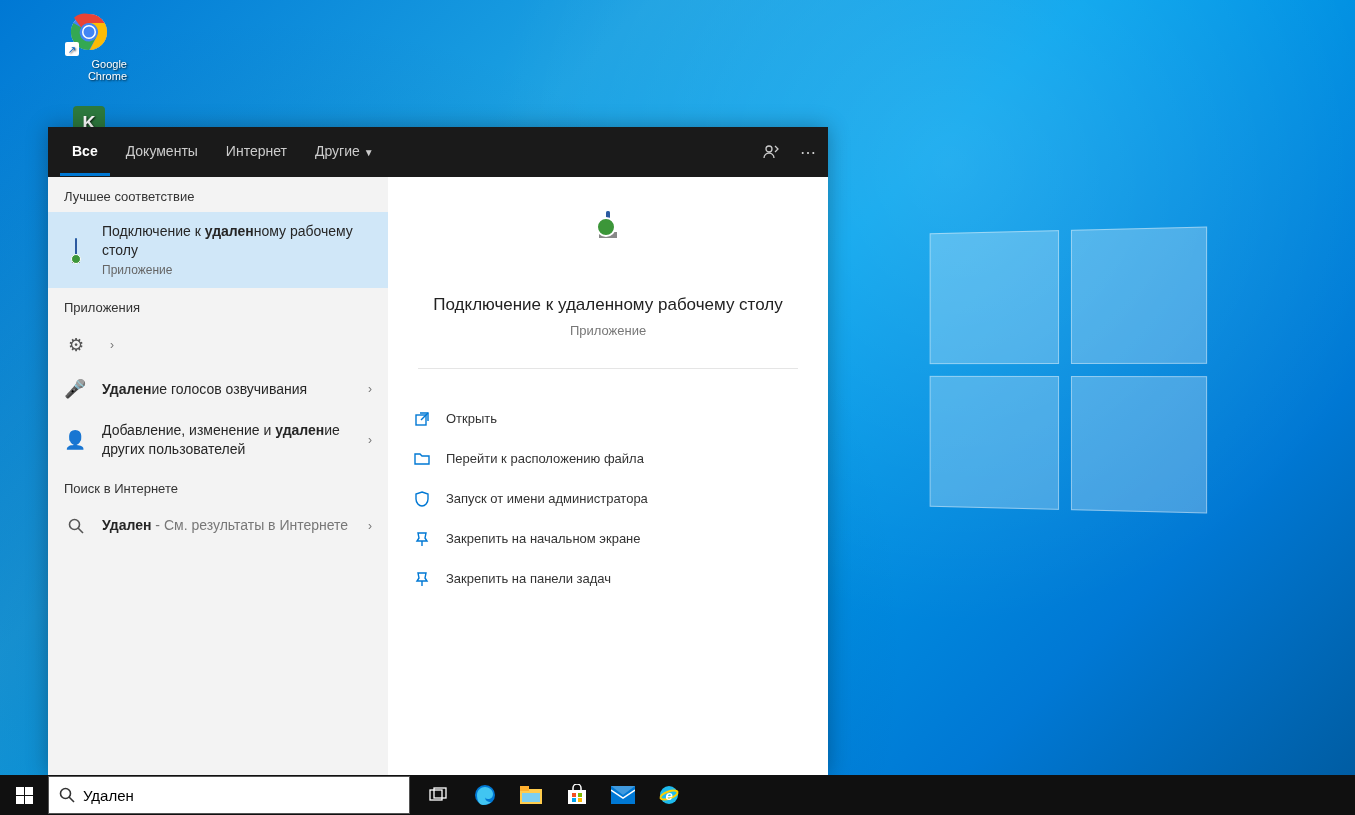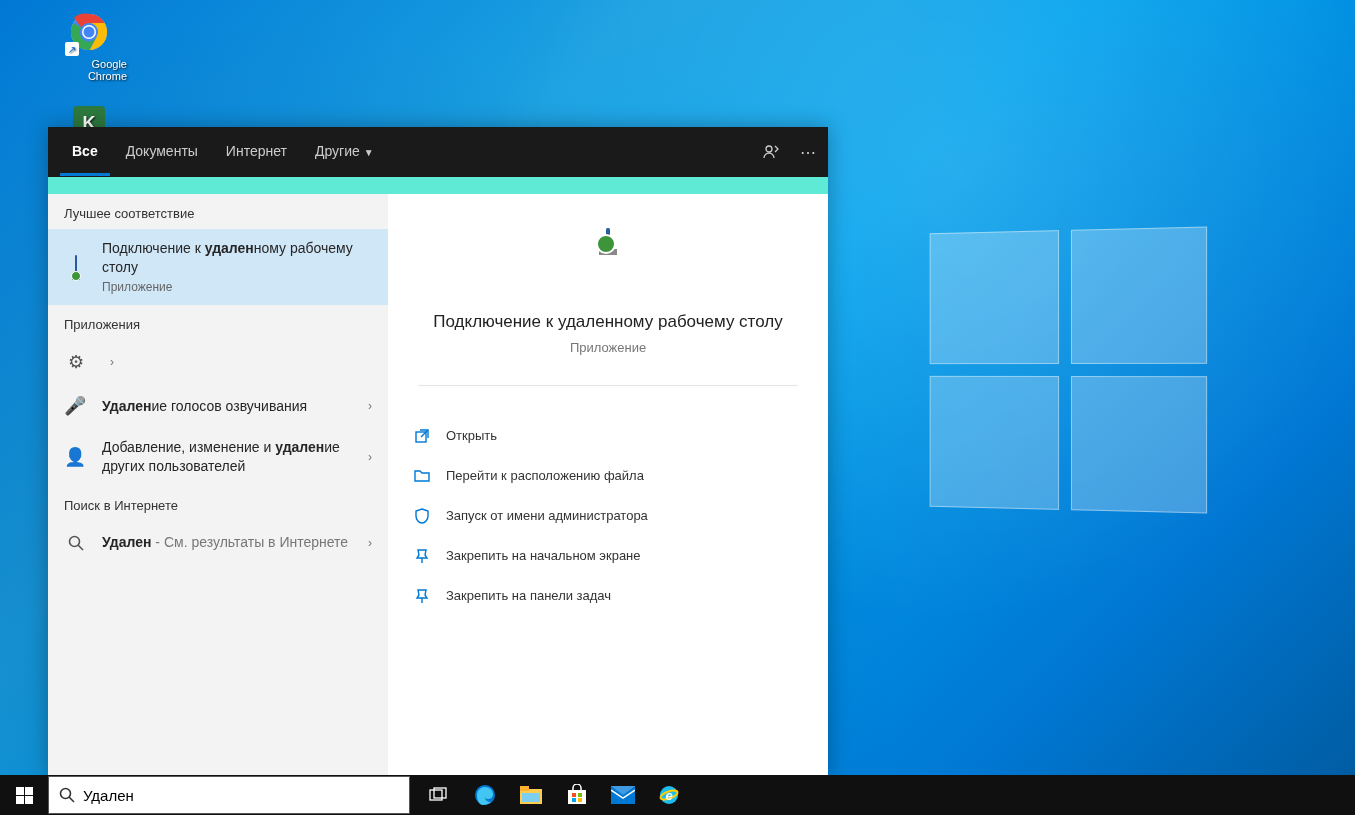--- a/index.html
+++ b/index.html
@@ -46,37 +46,37 @@
   content: "↗"; position: absolute; left: 0; bottom: 0;
   width: 14px; height: 14px; background: #fff; color: #0066cc;
   font-size: 10px; display: flex; align-items: center; justify-content: center;
   border-radius: 2px;
 }
 
 
 .search-panel {
   position: absolute; left: 48px; bottom: 40px;
   width: 780px; height: 648px;
-  background: #5eead4; box-shadow: 0 0 20px rgba(0,0,0,0.3);
+  background: #b91c1c; box-shadow: 0 0 20px rgba(0,0,0,0.3);
   display: flex; flex-direction: column;
 }
 .search-header {
   background: #1a1a1a; color: #ccc; height: 50px;
   display: flex; align-items: center; padding: 0 12px;
 }
 .search-tabs { display: flex; gap: 4px; flex: 1; }
 .search-tab {
   padding: 14px 12px; font-size: 14px; cursor: pointer;
   border-bottom: 3px solid transparent;
 }
 .search-tab.active { border-bottom-color: #0078d4; font-weight: 600; color: #fff; }
 .search-header-right { display: flex; gap: 20px; align-items: center; color: #ccc; }
 .search-header-right span { cursor: pointer; font-size: 16px; }
 
-.search-body { flex: 1; display: flex; margin-top: 17px; }
+.search-body { flex: 1; display: flex; }
 .search-left {
   width: 340px; background: #f3f3f3;
   display: flex; flex-direction: column;
 }
 .search-right { flex: 1; background: #fff; }
 
 .section-header {
   font-size: 13px; color: #333; padding: 12px 16px 8px; font-weight: 400;
 }
 .result-item {

